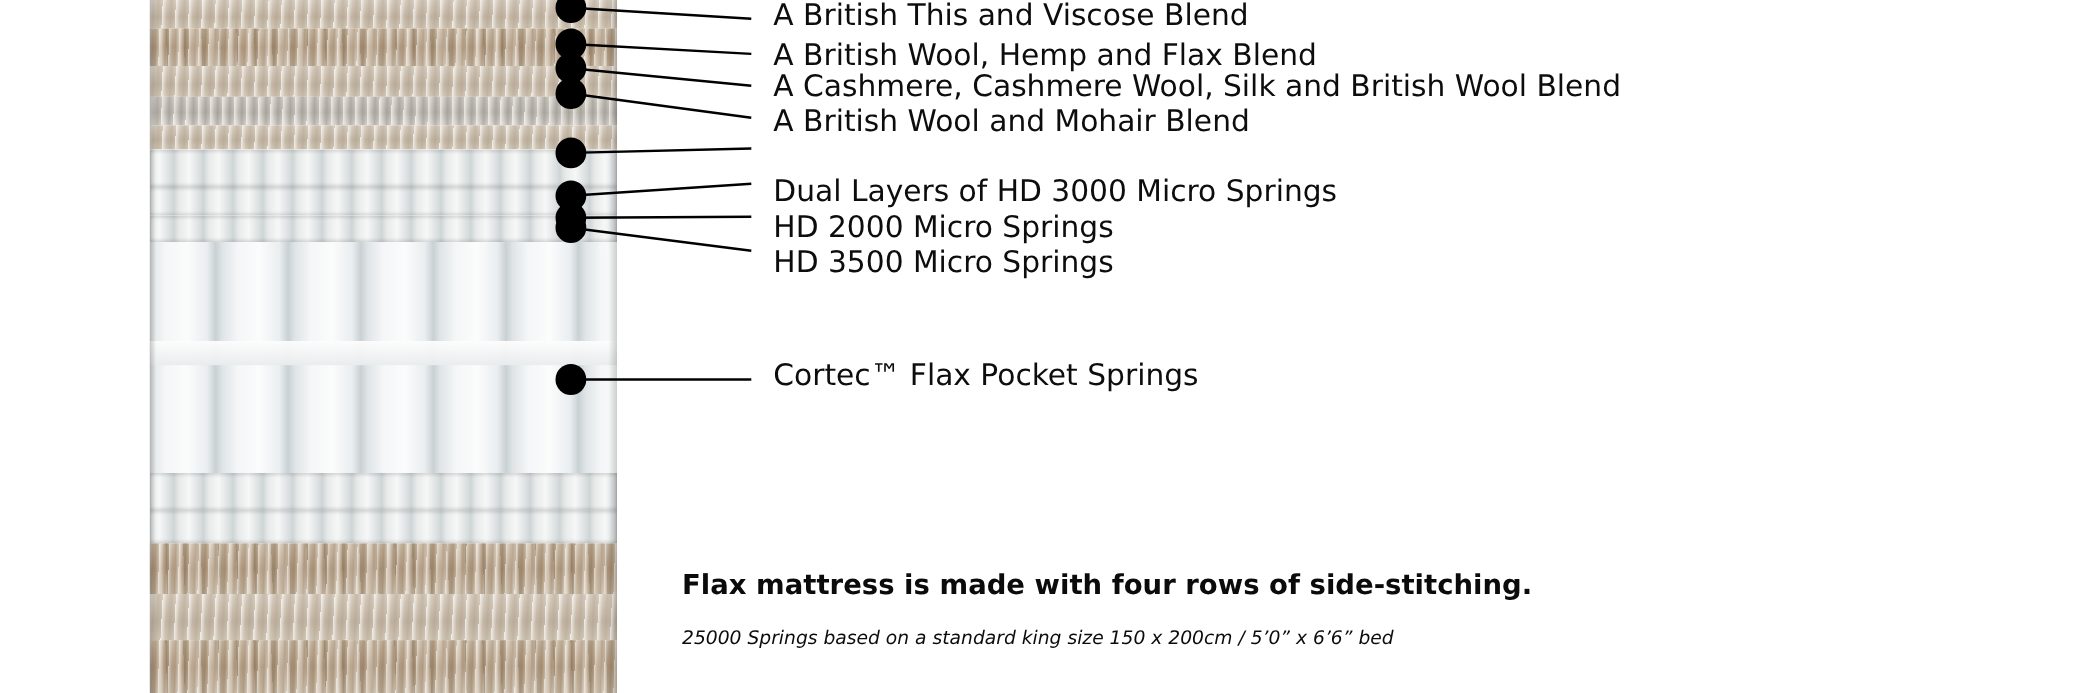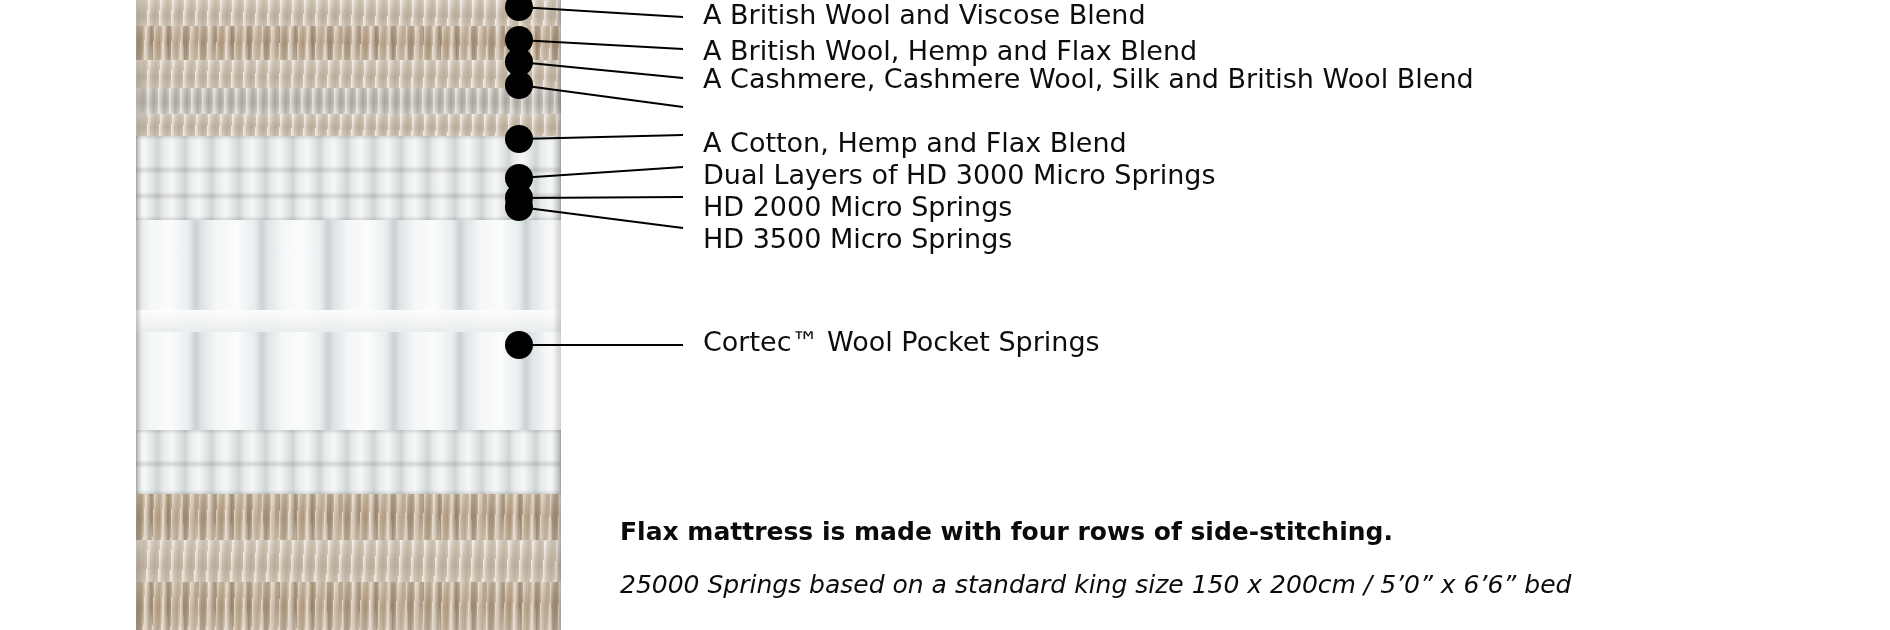--- a/index.html
+++ b/index.html
@@ -128,21 +128,21 @@
     font-size: 25px;
     color: #0b0b0b;
     white-space: nowrap;
   }
   .footnote-italic {
     position: absolute;
     left: 620px;
     top: 570px;
     font-family: "DejaVu Sans", sans-serif;
     font-style: italic;
-    font-size: 25px;
+    font-size: 17px;
     color: #0b0b0b;
     white-space: nowrap;
   }
 </style>
 </head>
 <body>
 
 <div id="stage">
 
   <div id="mattress-photo">
@@ -184,25 +184,25 @@
         <circle cx="519" cy="62" r="14"></circle>
         <circle cx="519" cy="85" r="14"></circle>
         <circle cx="519" cy="139" r="14"></circle>
         <circle cx="519" cy="178" r="14"></circle>
         <circle cx="519" cy="198" r="14"></circle>
         <circle cx="519" cy="207" r="14"></circle>
         <circle cx="519" cy="345" r="14"></circle>
       </g>
   </svg>
 
-  <div class="callout-label" style="left:703px;top:0px;">A British Wool and Viscose Blend</div>
+  <div class="callout-label" style="left:703px;top:0px;">A British This and Viscose Blend</div>
   <div class="callout-label" style="left:703px;top:36px;text-align:right;">A British Wool, Hemp and Flax Blend</div>
   <div class="callout-label" style="left:703px;top:64px;">A Cashmere, Cashmere Wool, Silk and British Wool Blend</div>
-  <div class="callout-label" style="left:703px;top:128px;">A Cotton, Hemp and Flax Blend</div>
+  <div class="callout-label" style="left:703px;top:96px;">A British Wool and Mohair Blend</div>
   <div class="callout-label" style="left:703px;top:160px;">Dual Layers of HD 3000 Micro Springs</div>
   <div class="callout-label" style="left:703px;top:192px;">HD 2000 Micro Springs</div>
   <div class="callout-label" style="left:703px;top:224px;">HD 3500 Micro Springs</div>
-  <div class="callout-label" style="left:703px;top:327px;">Cortec™ Wool Pocket Springs</div>
+  <div class="callout-label" style="left:703px;top:327px;">Cortec™ Flax Pocket Springs</div>
 
   <div class="footnote-bold">Flax mattress is made with four rows of side-stitching.</div>
   <div class="footnote-italic">25000 Springs based on a standard king size 150 x 200cm / 5’0” x 6’6” bed</div>
 
 </div>
 
 </body></html>

